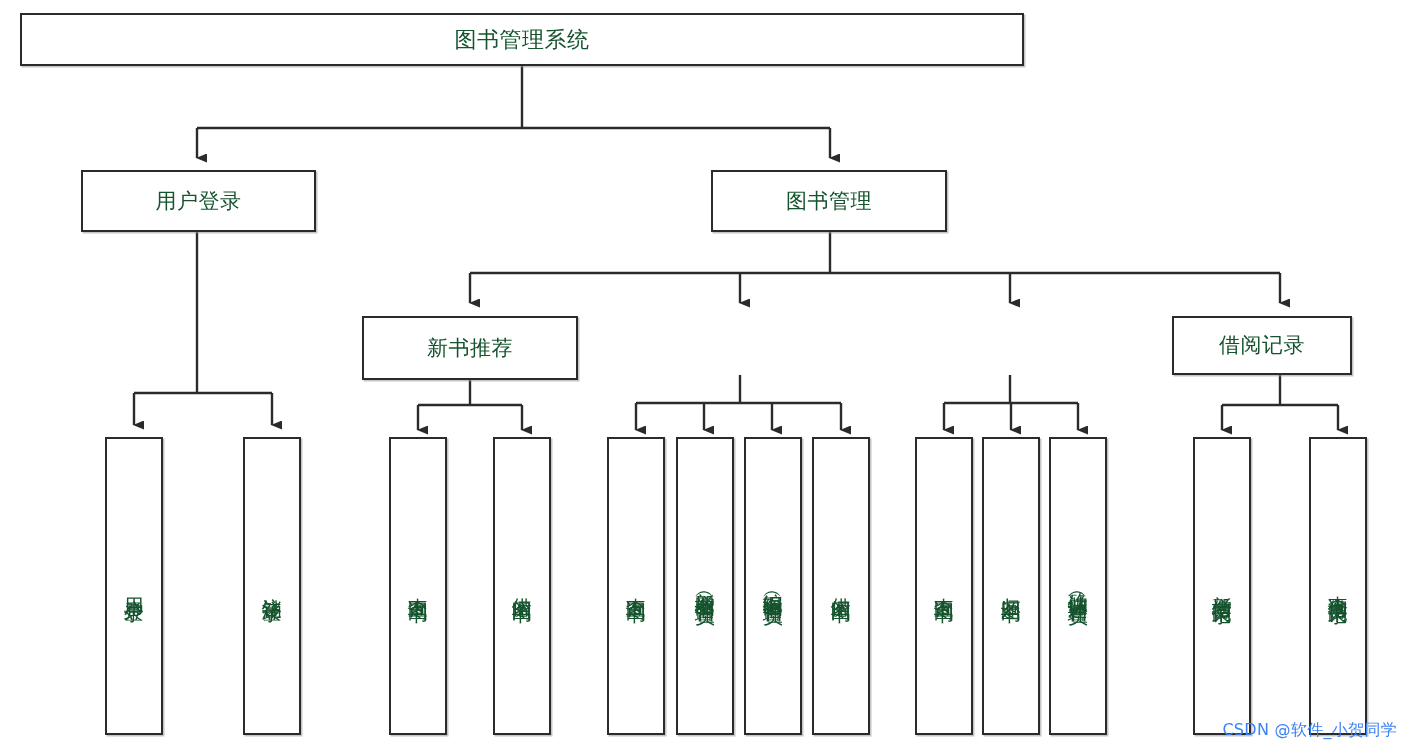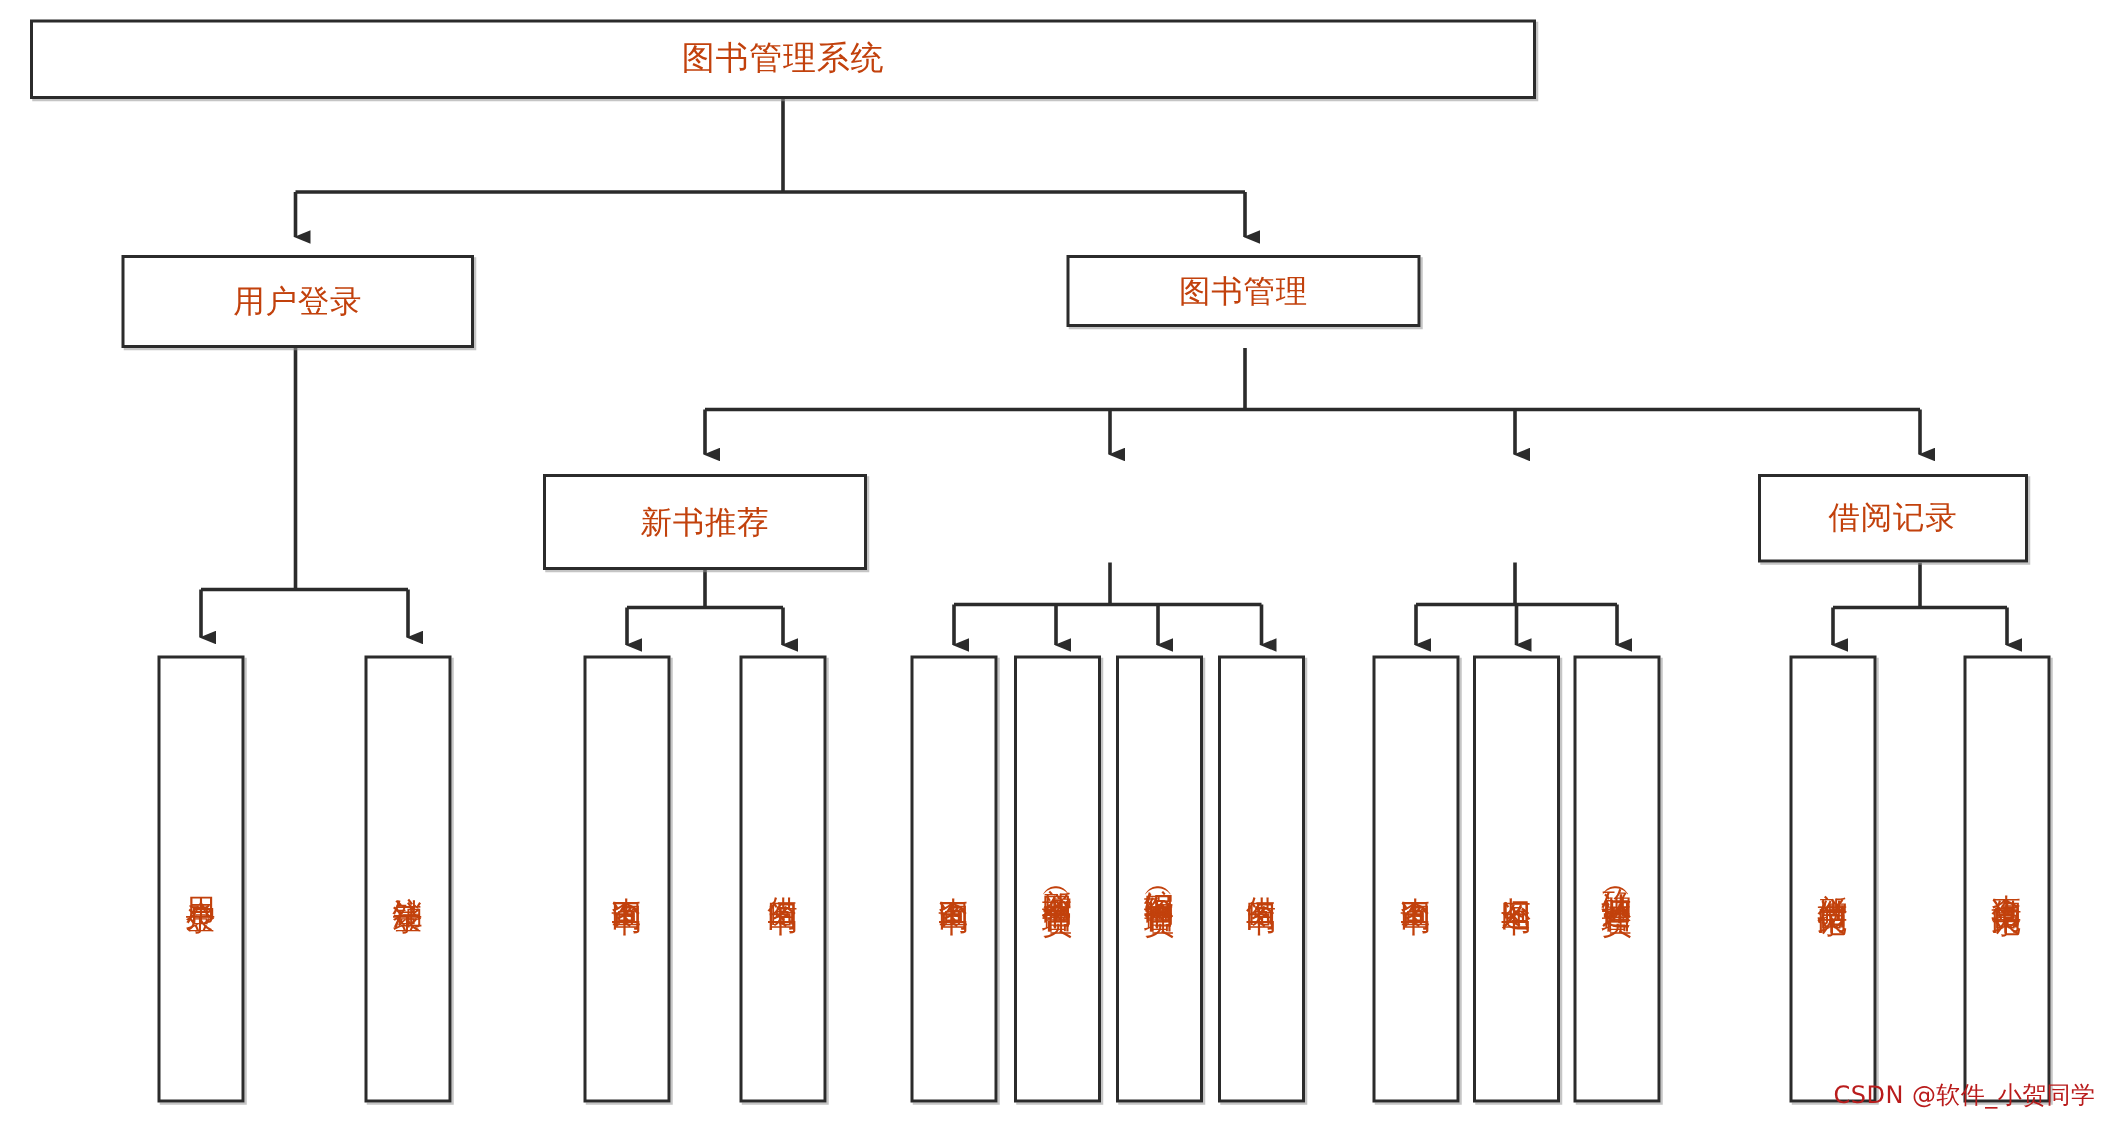--- a/index.html
+++ b/index.html
@@ -26,21 +26,21 @@
     height: 747px;
   }
   .node {
     position: absolute;
     box-sizing: border-box;
     border: 2.5px solid #2b2b2b;
     background: #ffffff;
     display: flex;
     align-items: center;
     justify-content: center;
-    color: #c2410c;
+    color: #14532d;
     box-shadow: 1.5px 1.5px 0 rgba(150,150,150,0.55);
   }
   .node-label {
     font-size: 21px;
     line-height: 1.15;
     letter-spacing: 0.5px;
     white-space: nowrap;
     user-select: none;
   }
   .node.root .node-label { font-size: 22px; }
@@ -57,21 +57,21 @@
     letter-spacing: 2px;
     white-space: normal;
     max-height: 100%;
     text-align: left;
   }
   #watermark {
     position: absolute;
     right: 8px;
     bottom: 6px;
     font-size: 16px;
-    color: #b91c1c;
+    color: #3b82f6;
     white-space: nowrap;
     user-select: none;
     letter-spacing: 0.3px;
   }
 </style>
 </head>
 <body>
 
 <div id="diagram-root">
 
@@ -125,21 +125,21 @@
     </g>
   </svg>
 
   <div class="node root" style="left:20px; top:13px; width:1004px; height:53px;">
     <span class="node-label">图书管理系统</span>
   </div>
 
   <div class="node level1" style="left:81px; top:170px; width:235px; height:62px;">
     <span class="node-label">用户登录</span>
   </div>
-  <div class="node level1" style="left:711px; top:170px; width:236px; height:48px;text-align:right;">
+  <div class="node level1" style="left:711px; top:170px; width:236px; height:62px;text-align:right;">
     <span class="node-label">图书管理</span>
   </div>
 
   <div class="node level2" style="left:362px; top:316px; width:216px; height:64px;">
     <span class="node-label">新书推荐</span>
   </div>
   <div class="node level2" style="left:1172px; top:316px; width:180px; height:59px;">
     <span class="node-label">借阅记录</span>
   </div>
 

